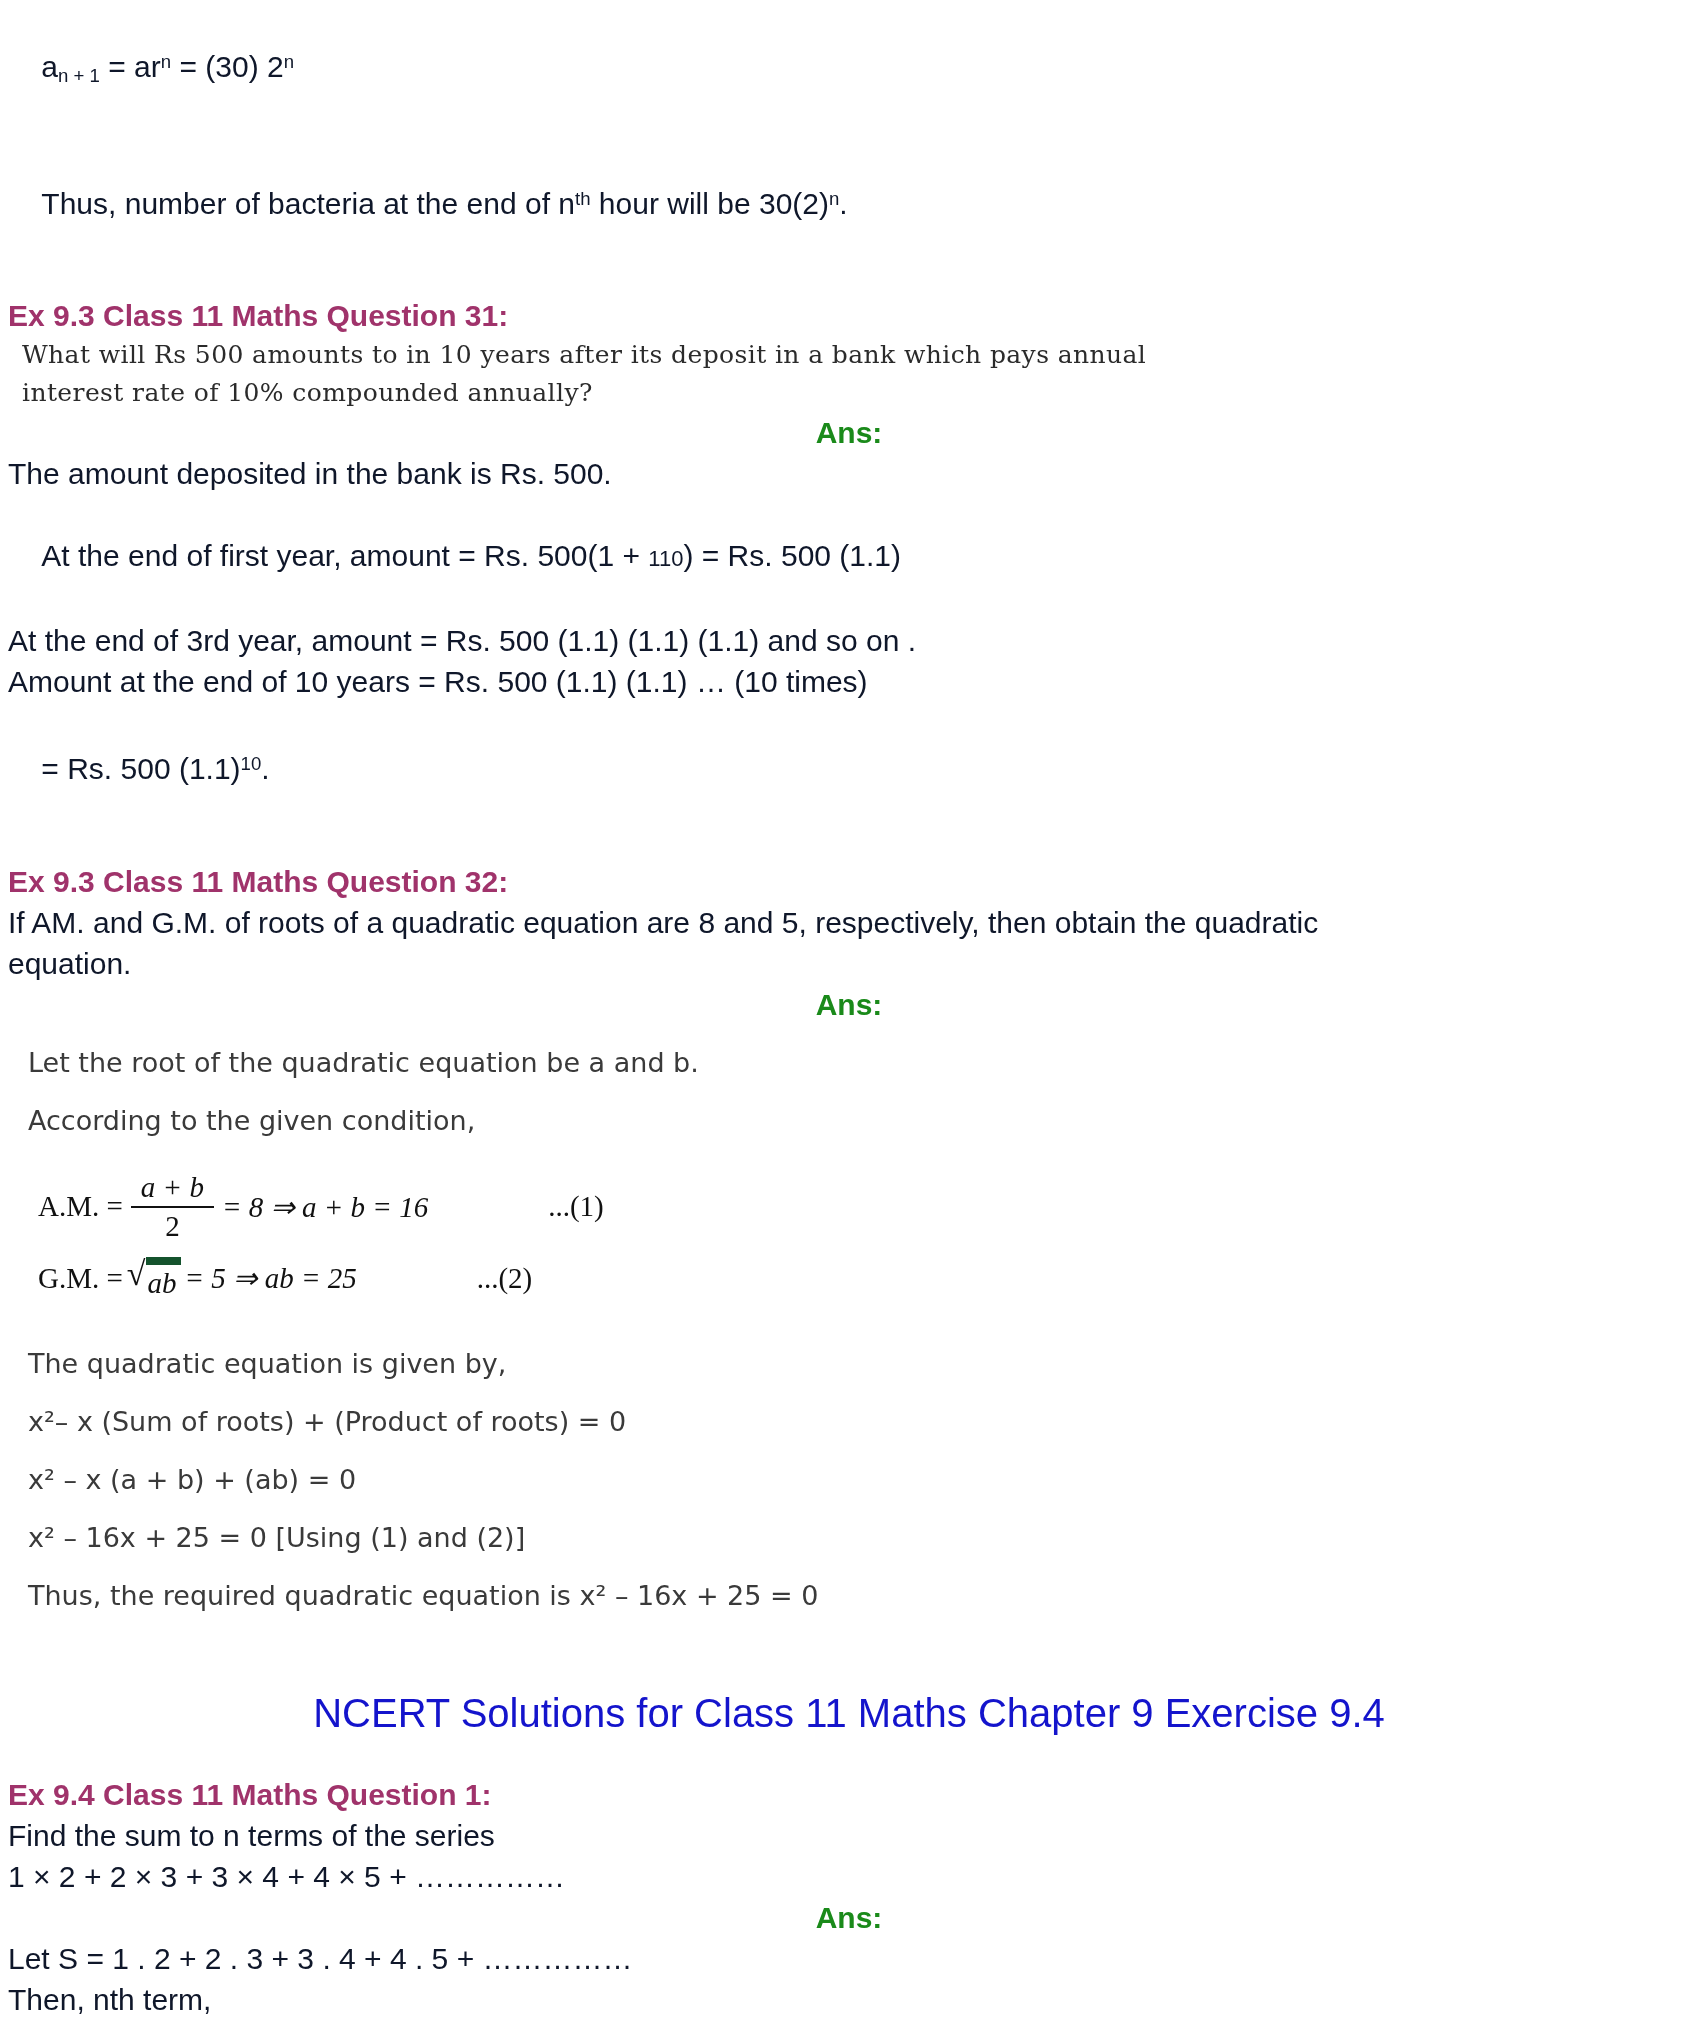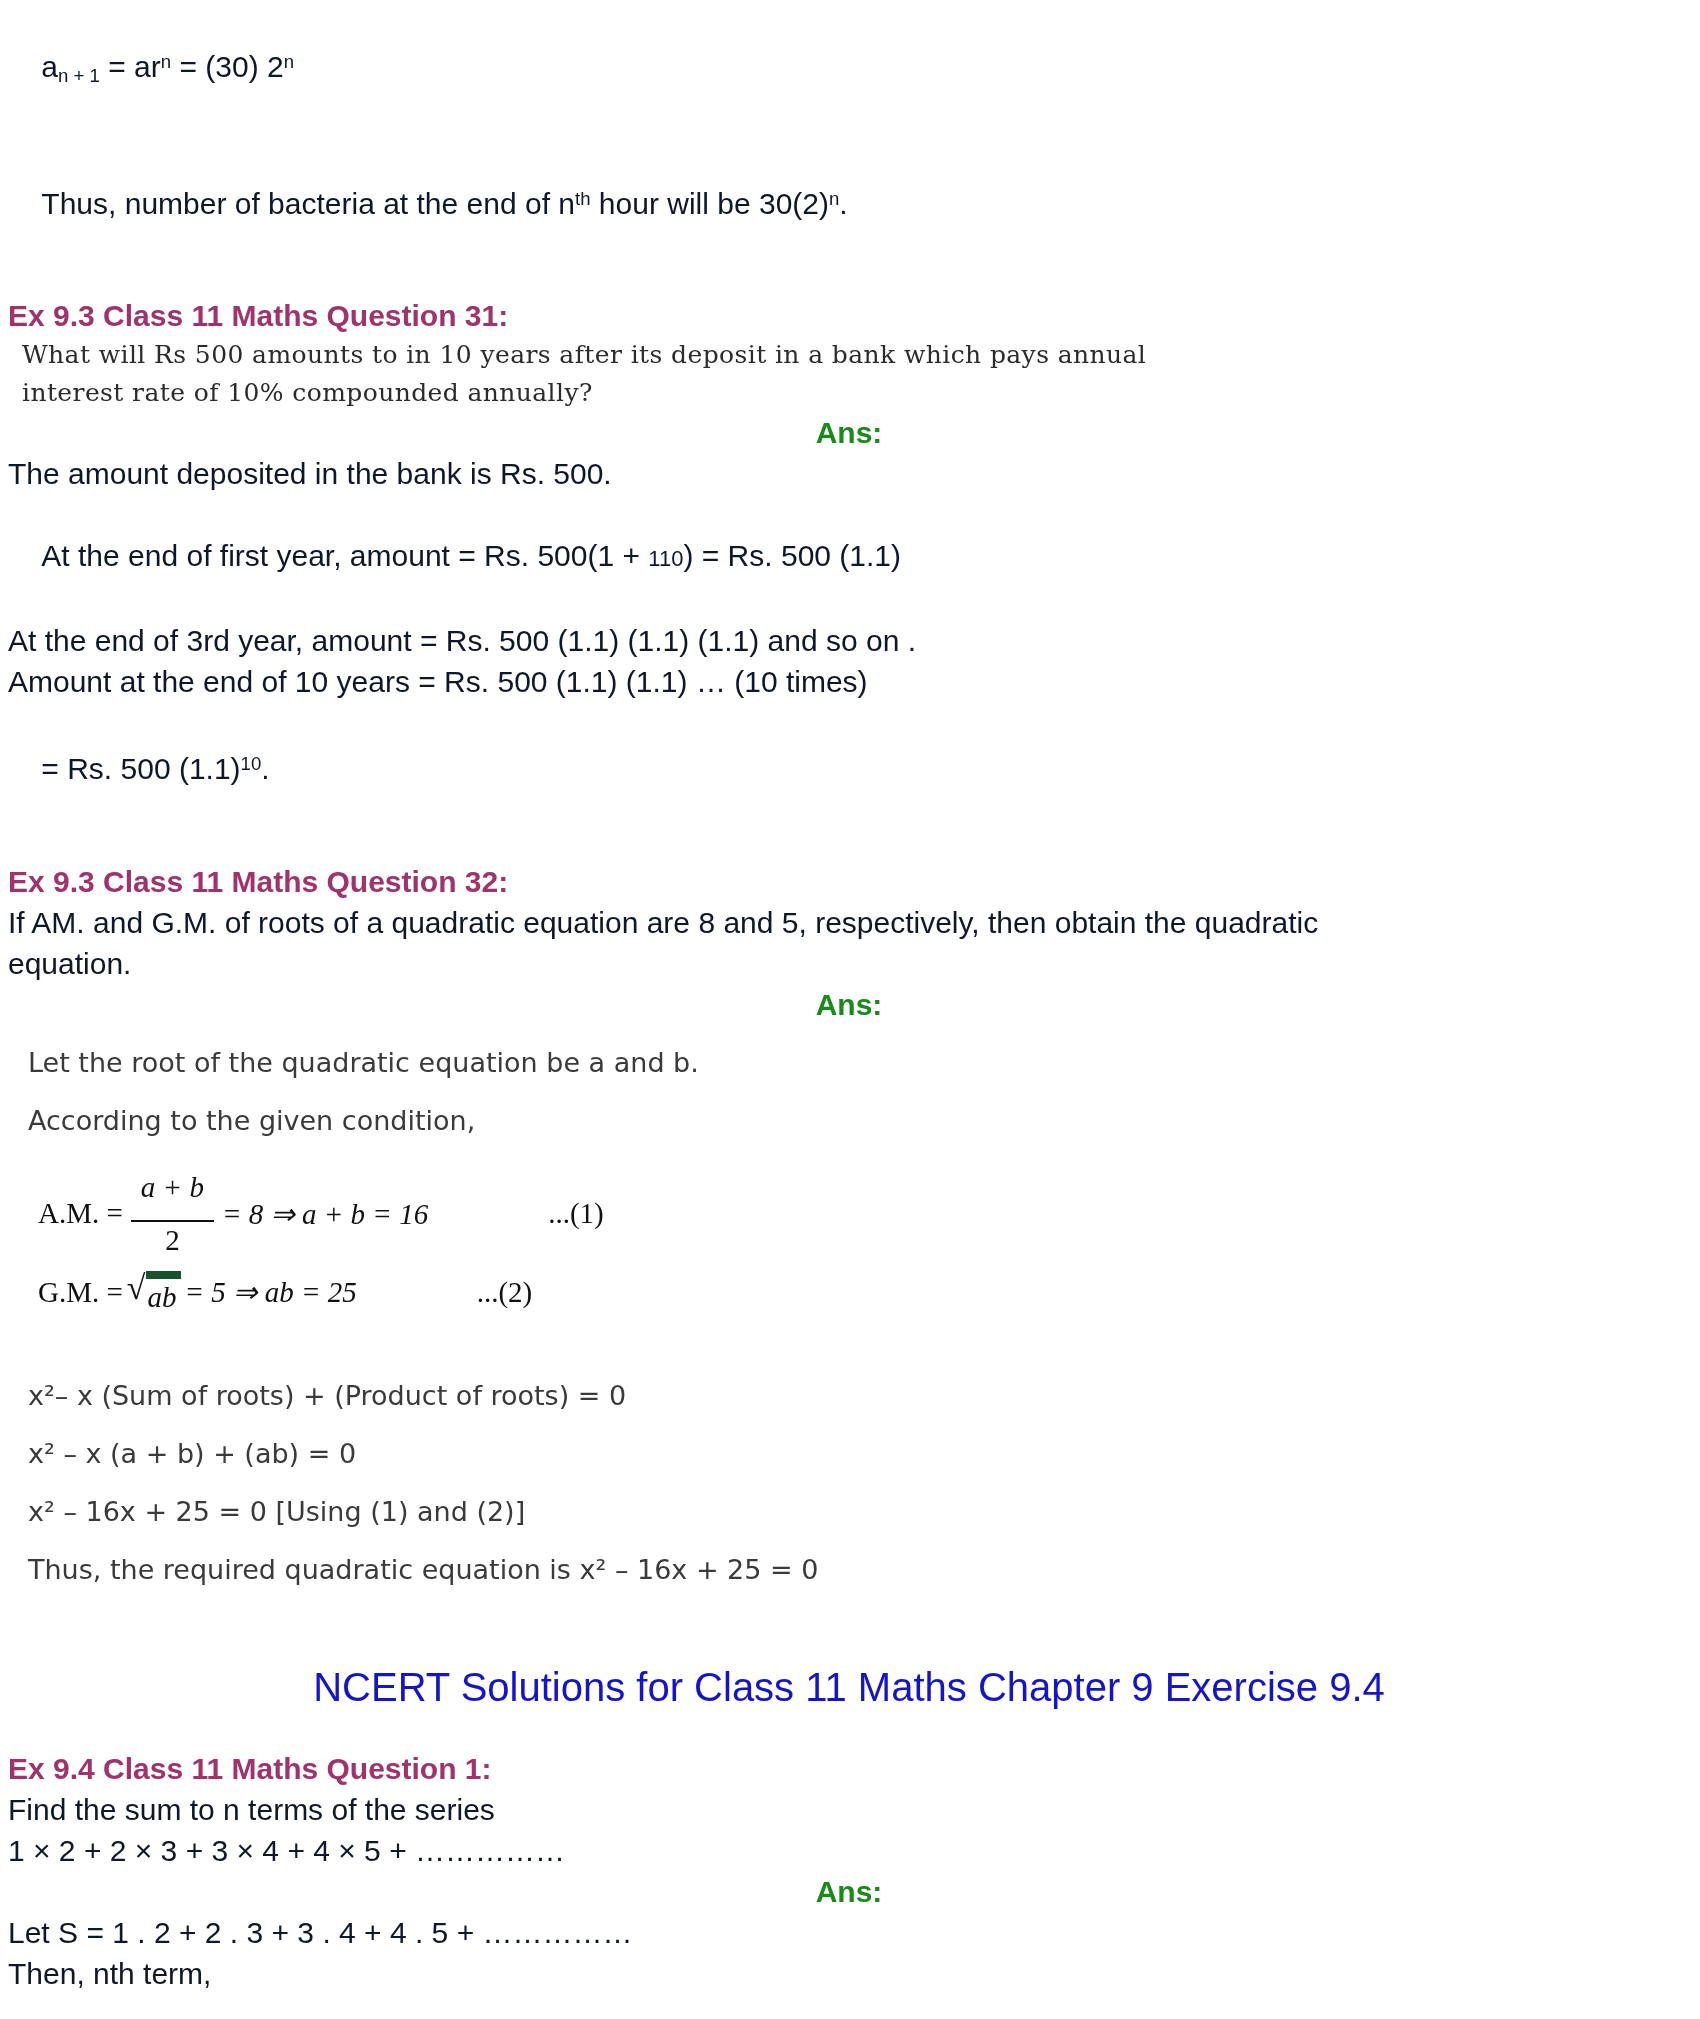--- a/index.html
+++ b/index.html
@@ -72,21 +72,21 @@
   .math-lhs { white-space: pre; }
   .frac {
     display: inline-flex;
     flex-direction: column;
     align-items: center;
     vertical-align: middle;
     margin: 0 8px;
   }
   .frac .num {
     font-style: italic;
-    padding: 0 10px 16px 10px;
+    padding: 0 10px 2px 10px;
     border-bottom: 2px solid #111;
     font-size: 29px;
   }
   .frac .den {
     padding-top: 2px;
     font-size: 29px;
   }
   .sqrt {
     display: inline-flex;
     align-items: stretch;
@@ -161,20 +161,21 @@
       <span class="sqrt">
         <span class="radical">√</span>
         <span class="under">ab</span>
       </span>
       <span class="math-lhs ital">= 5 ⇒ ab = 25</span>
       <span class="eqno">...(2)</span>
     </div>
   </div>
 
   <div class="gap-md"></div>
+  <div class="soft">The quadratic equation is given by,</div>
   <div class="gap-sm"></div>
   <div class="soft">x²– x (Sum of roots) + (Product of roots) = 0</div>
   <div class="gap-sm"></div>
   <div class="soft">x² – x (a + b) + (ab) = 0</div>
   <div class="gap-sm"></div>
   <div class="soft">x² – 16x + 25 = 0 [Using (1) and (2)]</div>
   <div class="gap-sm"></div>
   <div class="soft">Thus, the required quadratic equation is x² – 16x + 25 = 0</div>
 
   <div class="title">NCERT Solutions for Class 11 Maths Chapter 9 Exercise 9.4</div>

